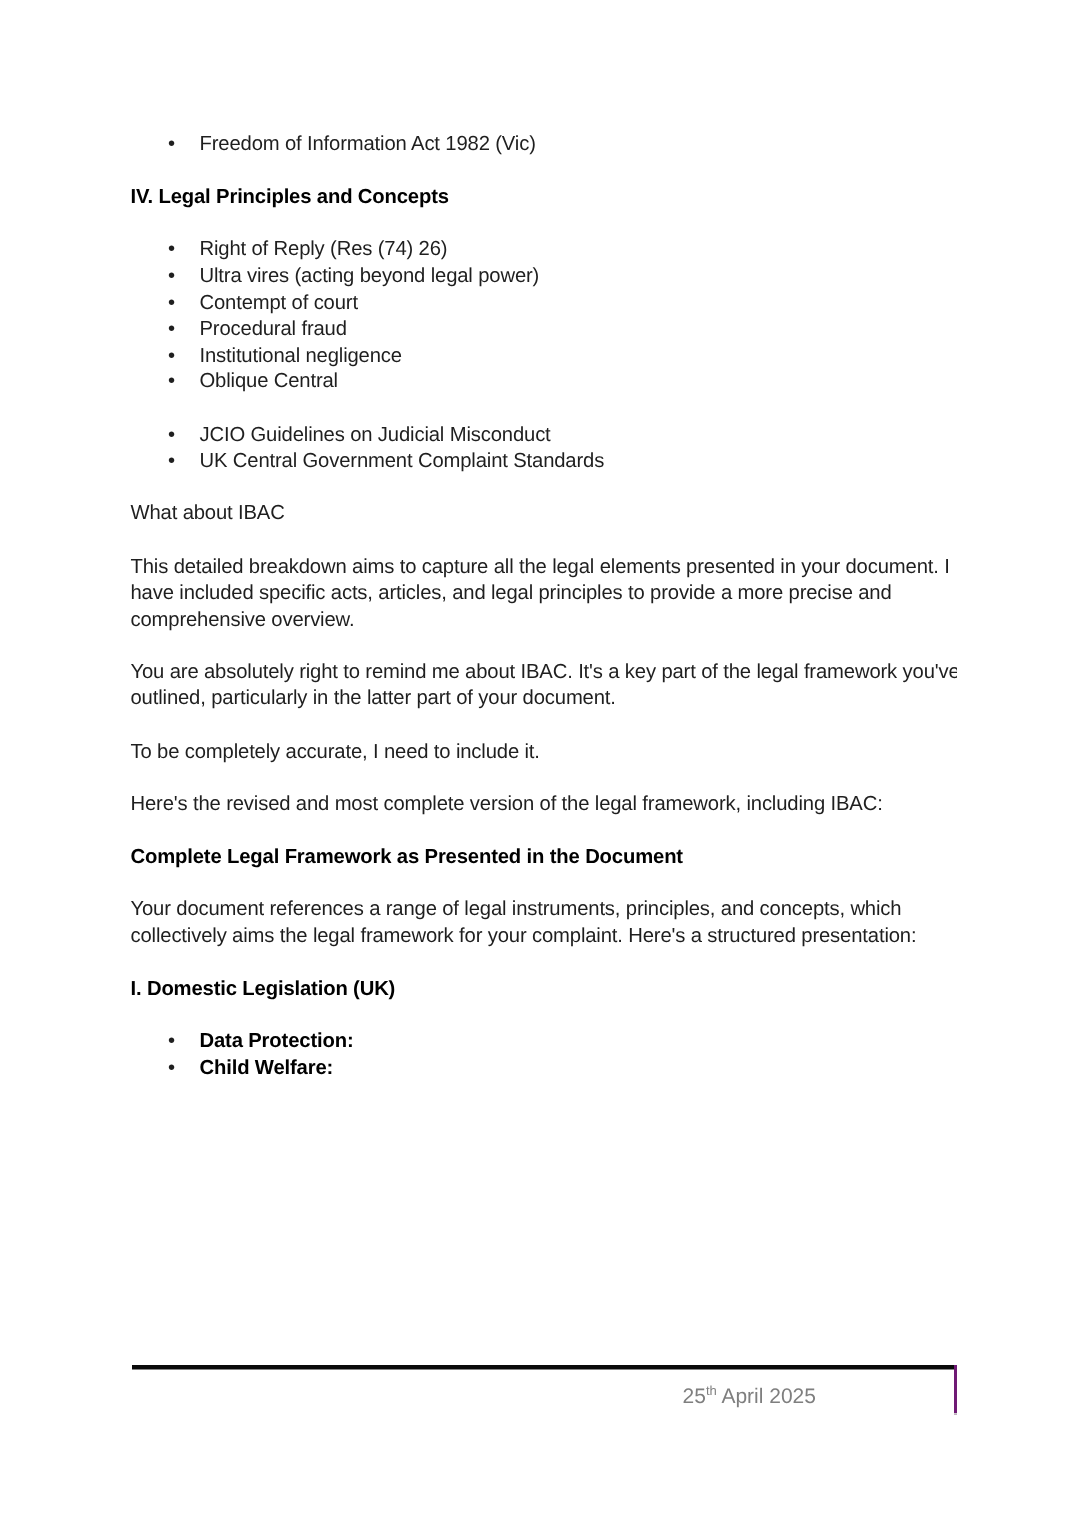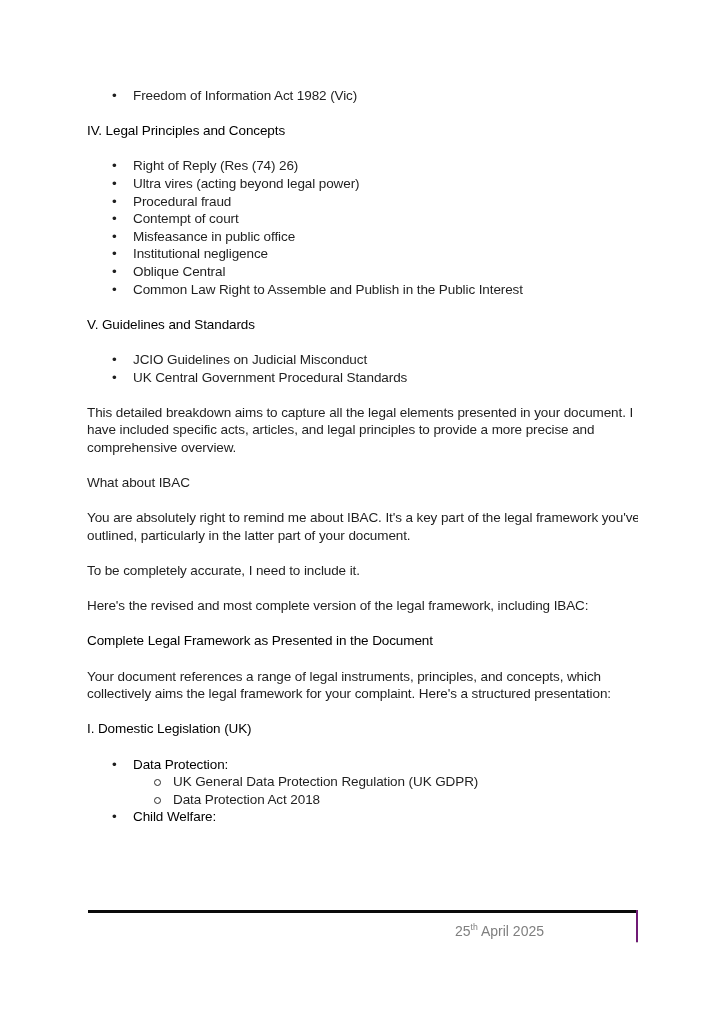--- a/index.html
+++ b/index.html
@@ -5,21 +5,21 @@
   * { margin:0; padding:0; box-sizing:border-box; }
   html,body { background:#ffffff; }
   .page {
     position:relative; width:638px; height:1024px; background:#ffffff;
     font-family:"Liberation Sans", sans-serif;
     font-size:13.5px; line-height:17.6px; letter-spacing:-0.1px;
     color:#1f1f1f; overflow:hidden;
   }
   .content { position:absolute; left:87px; top:87px; width:553px; }
   .content p, .content ul { margin:0 0 17.6px 0; }
-  .h { font-weight:400; color:#000000; }
+  .h { font-weight:700; color:#000000; }
   ul { list-style:none; }
   ul.l1 > li { position:relative; padding-left:46px; }
   ul.l1 > li::before {
     content:"\2022"; position:absolute; left:25px; top:0; color:#1f1f1f;
   }
   ul.l2 { margin:0 0 0 0; }
   ul.l2 > li { position:relative; padding-left:40px; }
   ul.l2 > li::before {
     content:""; position:absolute; left:21px; top:6px;
     width:5px; height:5px; border:1.2px solid #2b2b2b; border-radius:50%;
@@ -46,54 +46,47 @@
 
     <ul class="l1">
       <li>Freedom of Information Act 1982 (Vic)</li>
     </ul>
 
     <p class="h">IV. Legal Principles and Concepts</p>
 
     <ul class="l1">
       <li>Right of Reply (Res (74) 26)</li>
       <li>Ultra vires (acting beyond legal power)</li>
+      <li>Contempt of court</li>
       <li>Procedural fraud</li>
-      <li>Contempt of court</li>
-      <li>Misfeasance in public office</li>
       <li>Institutional negligence</li>
       <li>Oblique Central</li>
-      <li>Common Law Right to Assemble and Publish in the Public Interest</li>
     </ul>
 
-    <p class="h">V. Guidelines and Standards</p>
 
     <ul class="l1">
       <li>JCIO Guidelines on Judicial Misconduct</li>
-      <li>UK Central Government Procedural Standards</li>
+      <li>UK Central Government Complaint Standards</li>
     </ul>
 
+    <p>What about IBAC</p>
     <p>This detailed breakdown aims to capture all the legal elements presented in your document. I have included specific acts, articles, and legal principles to provide a more precise and comprehensive overview.</p>
-    <p>What about IBAC</p>
     <p>You are absolutely right to remind me about IBAC. It's a key part of the legal framework you've outlined, particularly in the latter part of your document.</p>
     <p>To be completely accurate, I need to include it.</p>
     <p>Here's the revised and most complete version of the legal framework, including IBAC:</p>
 
     <p class="h">Complete Legal Framework as Presented in the Document</p>
 
     <p>Your document references a range of legal instruments, principles, and concepts, which collectively aims the legal framework for your complaint. Here's a structured presentation:</p>
 
     <p class="h">I. Domestic Legislation (UK)</p>
 
     <ul class="l1">
       <li>
         <span class="h">Data Protection:</span>
-        <ul class="l2">
-          <li>UK General Data Protection Regulation (UK GDPR)</li>
-          <li>Data Protection Act 2018</li>
-        </ul>
       </li>
       <li>
         <span class="h">Child Welfare:</span>
       </li>
     </ul>
 
   </main>
 
   <div class="rule"></div>
 

